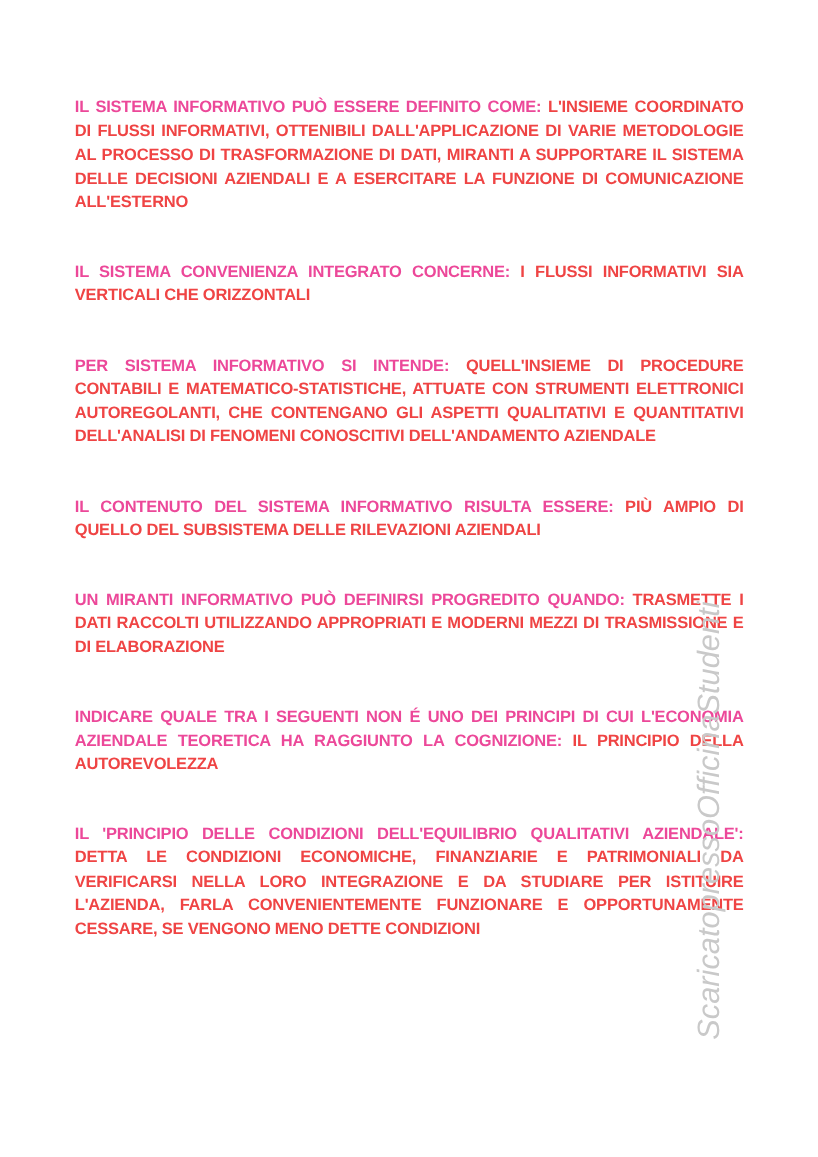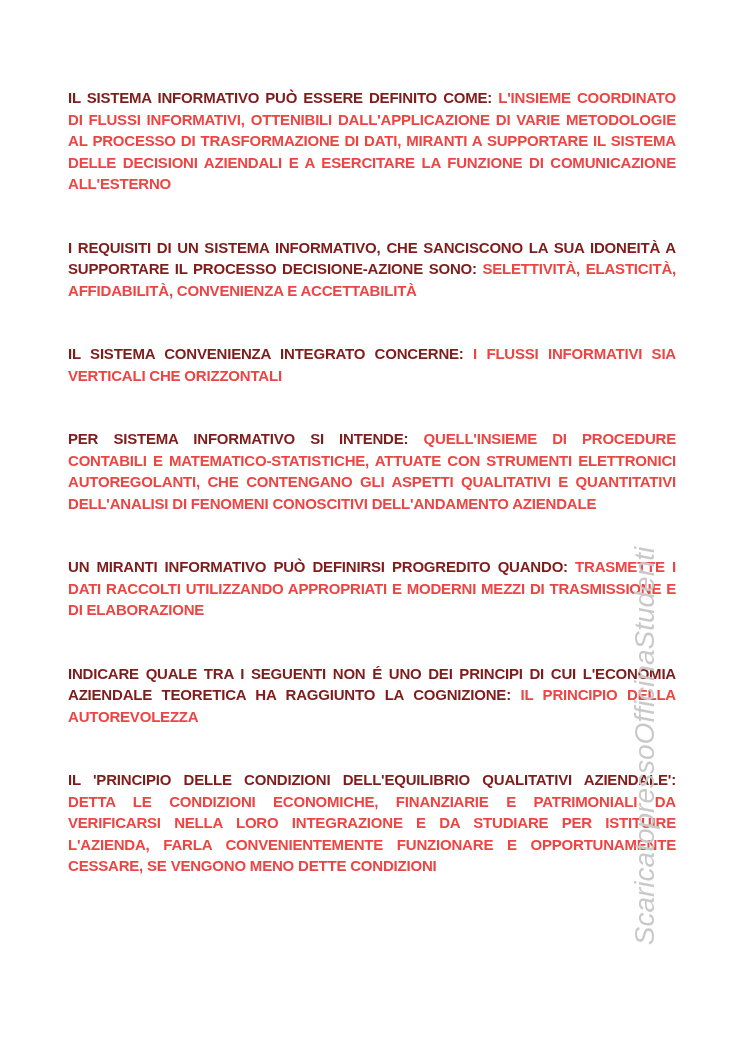--- a/index.html
+++ b/index.html
@@ -25,21 +25,21 @@
   .qa {
     margin: 0 0 42px 0;
     width: 608px;
     font-size: 15px;
     line-height: 21.5px;
     font-weight: bold;
     letter-spacing: -0.2px;
     text-align: justify;
     color: #1a1a1a;
   }
-  .qa .question { color: #7f1d1d; }
+  .qa .question { color: #ec4899; }
   .qa .answer { color: #ef4444; }
   .watermark {
     position: absolute;
     left: 425px;
     top: 726px;
     width: 440px;
     height: 40px;
     line-height: 40px;
     text-align: center;
     transform: rotate(-90deg);
@@ -53,26 +53,26 @@
     pointer-events: none;
   }
 </style>
 </head>
 <body>
 
 <div class="page">
 
   <p class="qa"><span class="question">IL SISTEMA INFORMATIVO PUÒ ESSERE DEFINITO COME: </span><span class="answer">L'INSIEME COORDINATO DI FLUSSI INFORMATIVI, OTTENIBILI DALL'APPLICAZIONE DI VARIE METODOLOGIE AL PROCESSO DI TRASFORMAZIONE DI DATI, MIRANTI A SUPPORTARE IL SISTEMA DELLE DECISIONI AZIENDALI E A ESERCITARE LA FUNZIONE DI COMUNICAZIONE ALL'ESTERNO</span></p>
 
-  <p class="qa"><span class="question">I REQUISITI DI UN SISTEMA INFORMATIVO, CHE SANCISCONO LA SUA IDONEITÀ A SUPPORTARE IL PROCESSO DECISIONE-AZIONE SONO: </span><span class="answer">SELETTIVITÀ, ELASTICITÀ, AFFIDABILITÀ, CONVENIENZA E ACCETTABILITÀ</span></p>
 
   <p class="qa"><span class="question">IL SISTEMA CONVENIENZA INTEGRATO CONCERNE: </span><span class="answer">I FLUSSI INFORMATIVI SIA VERTICALI CHE ORIZZONTALI</span></p>
 
   <p class="qa"><span class="question">PER SISTEMA INFORMATIVO SI INTENDE: </span><span class="answer">QUELL'INSIEME DI PROCEDURE CONTABILI E MATEMATICO-STATISTICHE, ATTUATE CON STRUMENTI ELETTRONICI AUTOREGOLANTI, CHE CONTENGANO GLI ASPETTI QUALITATIVI E QUANTITATIVI DELL'ANALISI DI FENOMENI CONOSCITIVI DELL'ANDAMENTO AZIENDALE</span></p>
 
+  <p class="qa"><span class="question">IL CONTENUTO DEL SISTEMA INFORMATIVO RISULTA ESSERE: </span><span class="answer">PIÙ AMPIO DI QUELLO DEL SUBSISTEMA DELLE RILEVAZIONI AZIENDALI</span></p>
 
   <p class="qa"><span class="question">UN MIRANTI INFORMATIVO PUÒ DEFINIRSI PROGREDITO QUANDO: </span><span class="answer">TRASMETTE I DATI RACCOLTI UTILIZZANDO APPROPRIATI E MODERNI MEZZI DI TRASMISSIONE E DI ELABORAZIONE</span></p>
 
   <p class="qa"><span class="question">INDICARE QUALE TRA I SEGUENTI NON É UNO DEI PRINCIPI DI CUI L'ECONOMIA AZIENDALE TEORETICA HA RAGGIUNTO LA COGNIZIONE: </span><span class="answer">IL PRINCIPIO DELLA AUTOREVOLEZZA</span></p>
 
   <p class="qa"><span class="question">IL 'PRINCIPIO DELLE CONDIZIONI DELL'EQUILIBRIO QUALITATIVI AZIENDALE': </span><span class="answer">DETTA LE CONDIZIONI ECONOMICHE, FINANZIARIE E PATRIMONIALI DA VERIFICARSI NELLA LORO INTEGRAZIONE E DA STUDIARE PER ISTITUIRE L'AZIENDA, FARLA CONVENIENTEMENTE FUNZIONARE E OPPORTUNAMENTE CESSARE, SE VENGONO MENO DETTE CONDIZIONI</span></p>
 
   <div class="watermark">ScaricatopressoOfficinaStudenti</div>
 
 </div>

